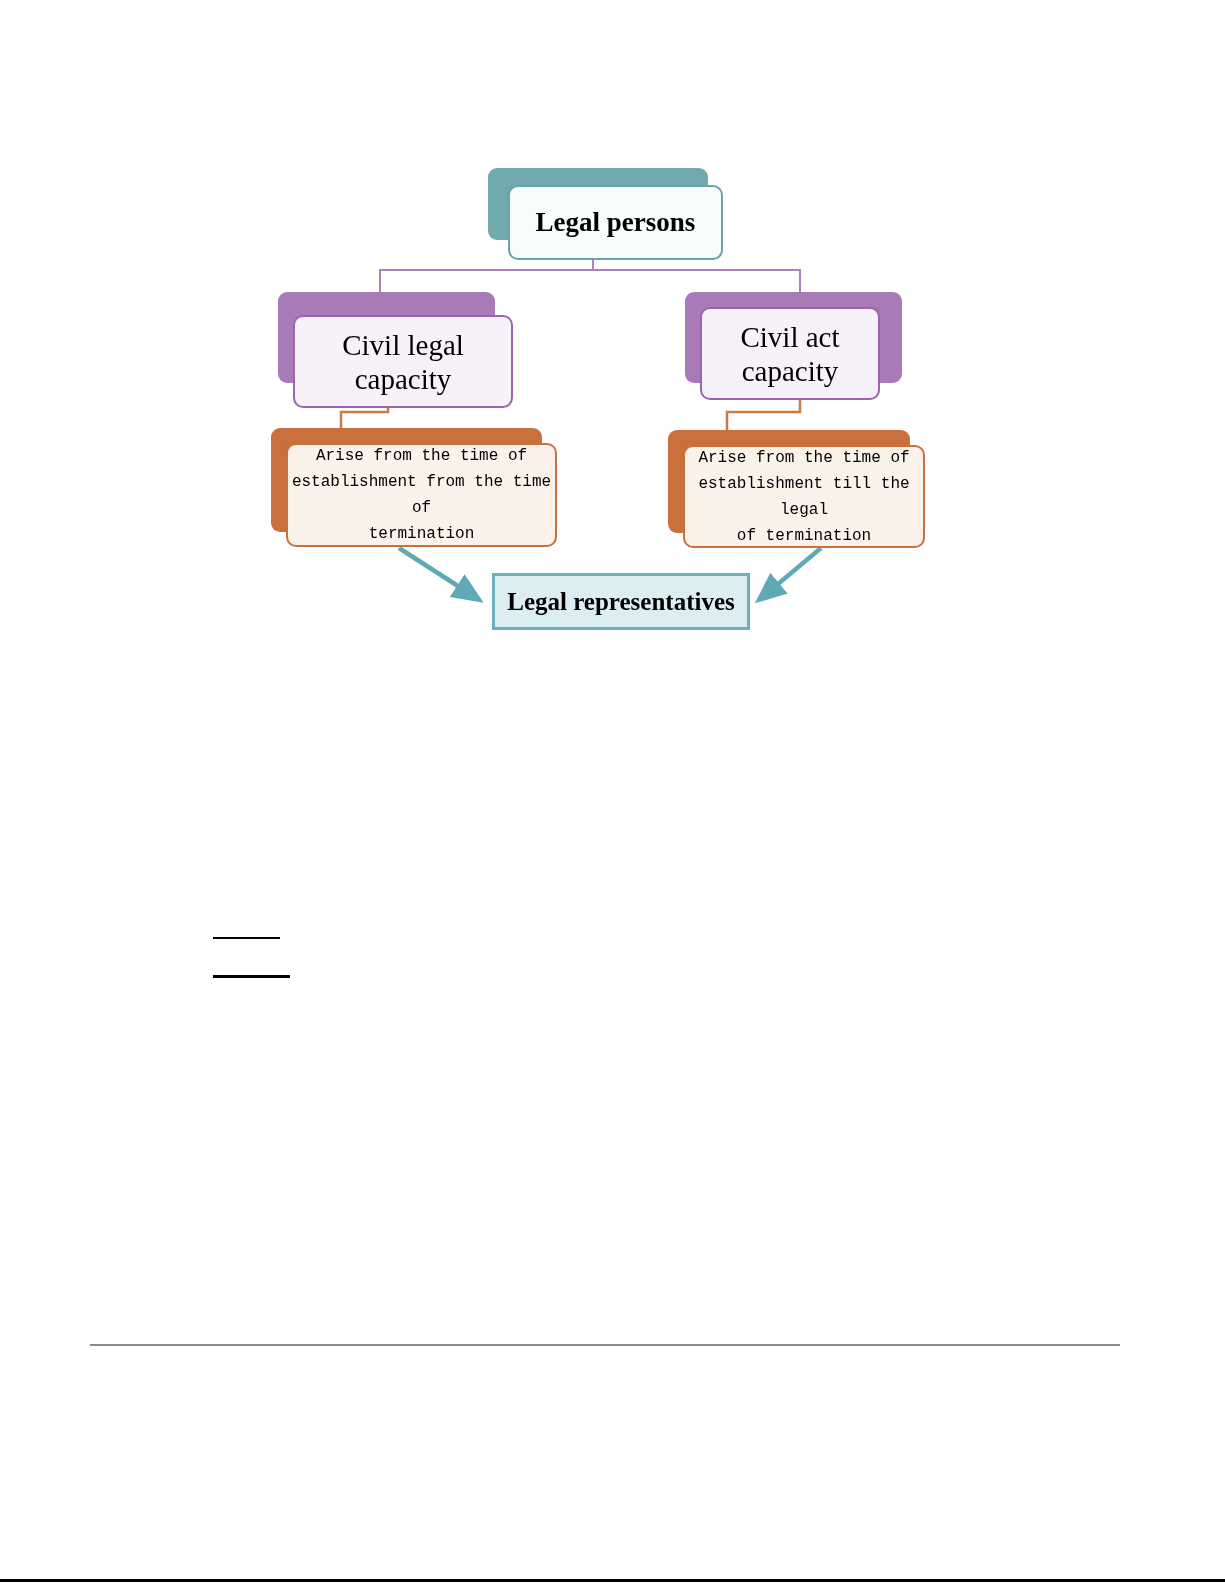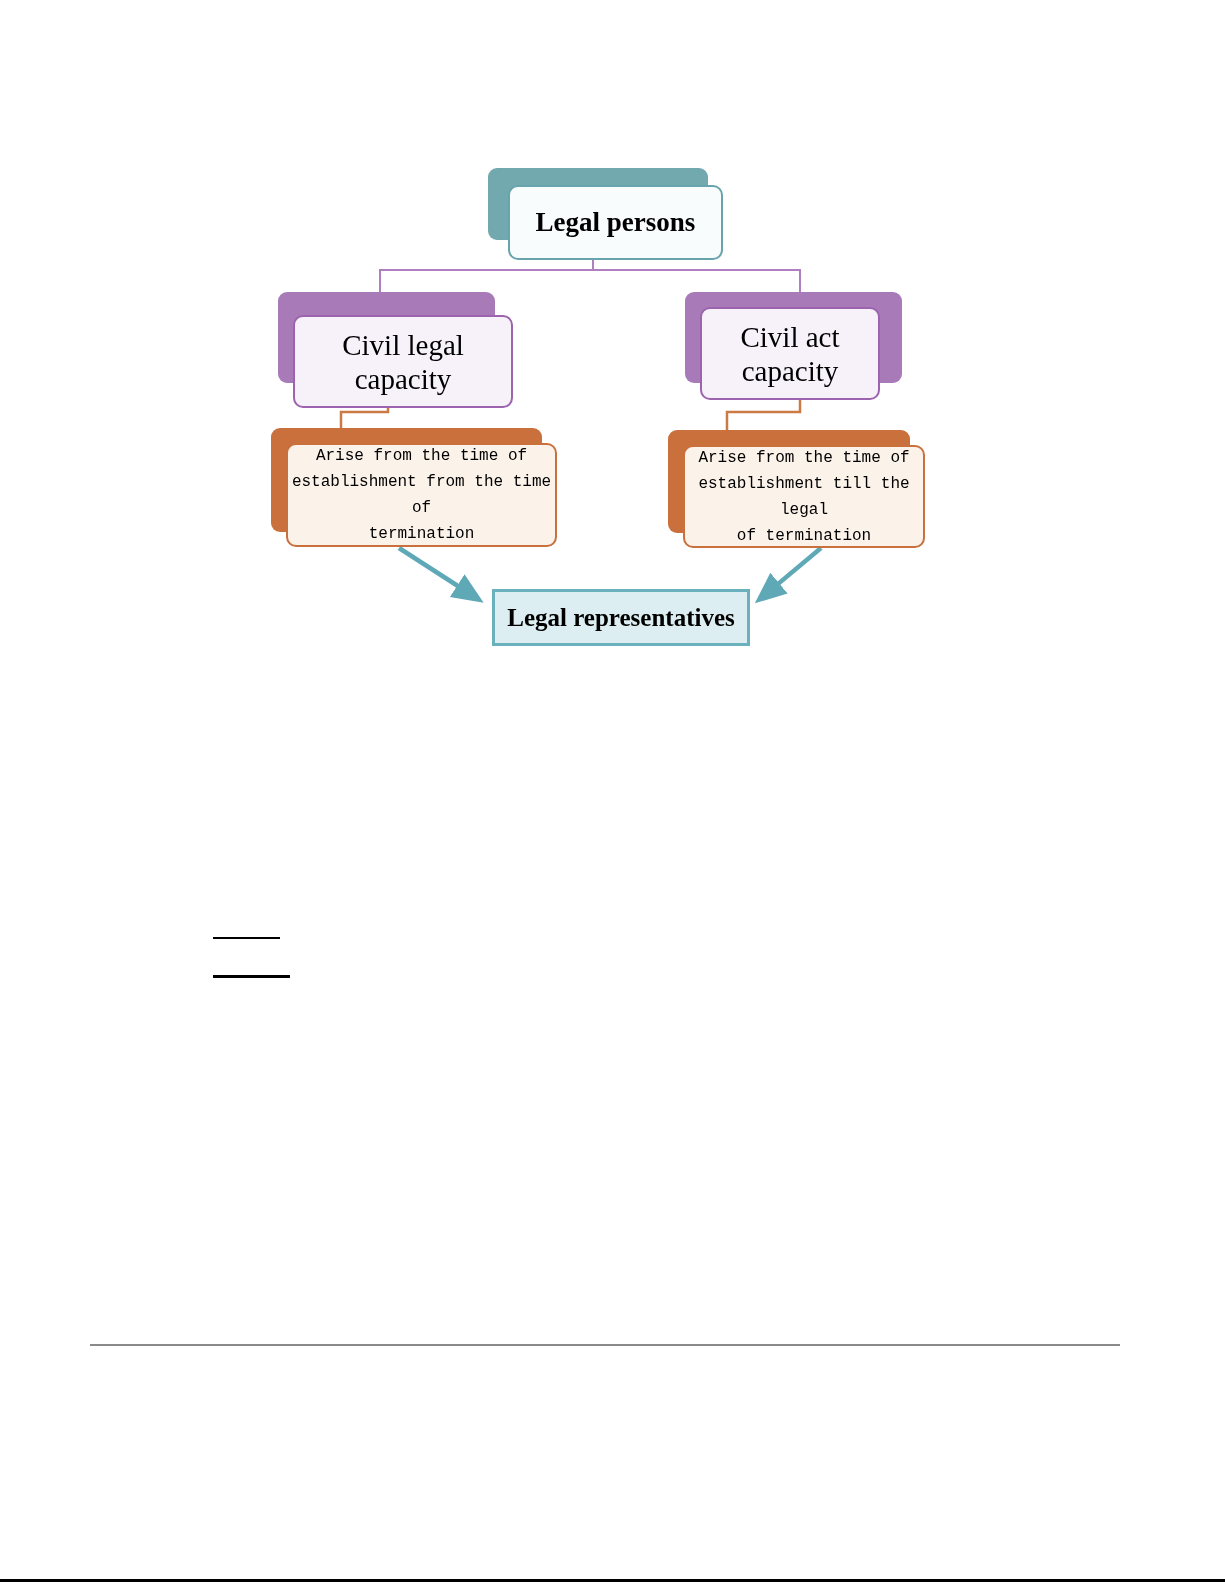--- a/index.html
+++ b/index.html
@@ -45,21 +45,21 @@
   .orangeL-front  { left: 286px; top: 443px; width: 271px; height: 104px; }
   .orangeR-shadow { left: 668px; top: 430px; width: 242px; height: 103px; background: var(--orange-shadow); }
   .orangeR-front  { left: 683px; top: 445px; width: 242px; height: 103px; }
   .orange-front   { background: var(--orange-fill); border: 2px solid var(--orange-border);
                     border-radius: 10px; display: flex; flex-direction: column;
                     align-items: center; justify-content: center; text-align: center; }
   .orange-front .line { display: block; font-size: 16px; line-height: 26px; font-family: Liberation Mono, monospace; }
 
   .sink-box { left: 492px; top: 573px; width: 258px; height: 57px;
               background: var(--sink-fill); border: 3px solid var(--sink-border);
-              display: flex; align-items: center; justify-content: center; margin-top: 16px; }
+              display: flex; align-items: center; justify-content: center; }
   .sink-box .lbl { font-weight: bold; font-size: 25px; }
 
   .blank-line-1 { position: absolute; left: 213px; top: 937px; width: 67px; height: 1.5px; background: var(--blank-line); }
   .blank-line-2 { position: absolute; left: 213px; top: 975px; width: 77px; height: 3px;  background: var(--blank-line); }
   .footnote-rule { position: absolute; left: 90px; top: 1344px; width: 1030px; height: 2px; background: var(--footnote-rule); }
   .bottom-line   { position: absolute; left: 0; top: 1579px; width: 1225px; height: 3px; background: var(--page-bottom-line); }
 </style>
 </head>
 <body>
 

